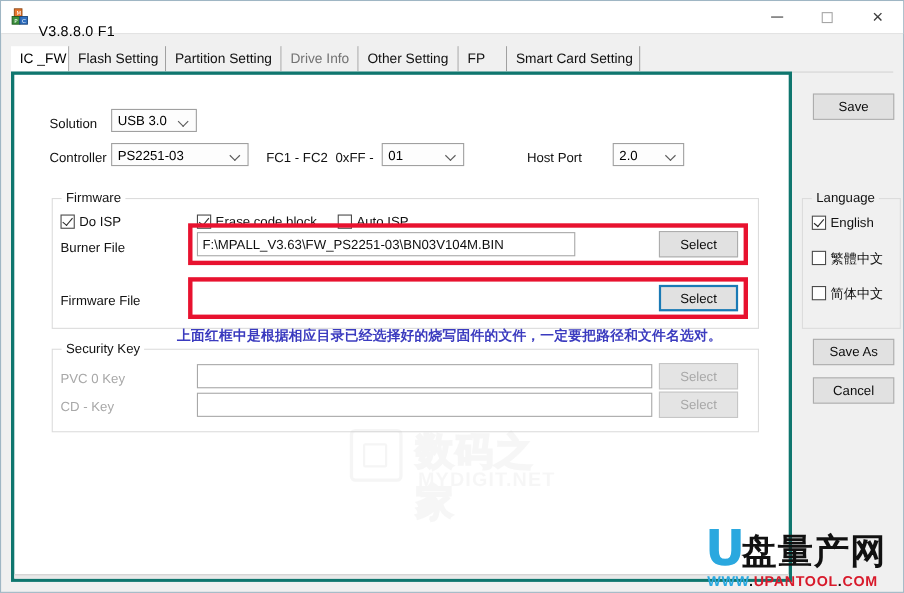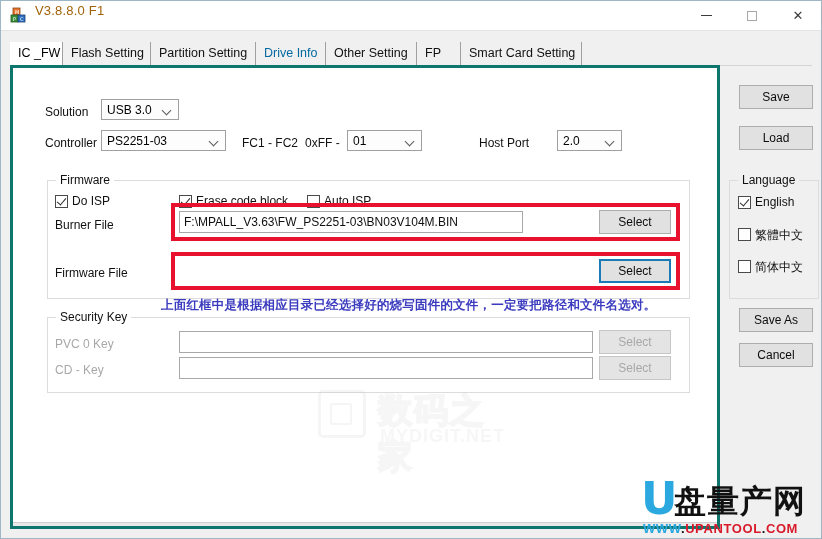--- a/index.html
+++ b/index.html
@@ -30,23 +30,23 @@
     background: #ffffff;
     border-bottom: 1px solid #e3e3e3;
   }
   .app-icon {
     position: absolute;
     left: 9px; top: 6px;
     width: 17px; height: 17px;
   }
   .title-text {
     position: absolute;
-    left: 34px; top: 2px;
+    left: 34px; top: 20px;
     font-size: 13px;
-    color: #a16207;
+    color: #000000;
     letter-spacing: .2px;
   }
   .win-btn {
     position: absolute;
     top: 0; width: 46px; height: 29px;
     cursor: default;
   }
   .win-btn span {
     position: absolute;
     left: 0; top: 0; width: 46px; height: 29px;
@@ -76,21 +76,21 @@
     color: #111;
     background: #f0f0f0;
     border-right: 1px solid #a0a0a0;
     white-space: nowrap;
   }
   .tab.selected {
     background: #ffffff;
     border-right: 1px solid #a0a0a0;
     color: #000;
   }
-  .tab.disabled { color: #0369a1; }
+  .tab.disabled { color: #737373; }
   .tabstrip-underline {
     position: absolute;
     left: 0; top: 23px;
     width: 802px; height: 1px;
     background: #d4d4d4;
   }
 
   
   .panel {
     position: absolute;
@@ -453,23 +453,20 @@
       <div class="wm-cn">数码之家</div>
       <div class="wm-en">MYDIGIT.NET</div>
     </div>
 
     <div class="panel-inner-line"></div>
   </div>
 
   <div class="btn" style="left:738px; top:84px; width:74px; height:24px;">
     <span>Save</span>
   </div>
-  <div class="btn" style="left:738px; top:125px; width:74px; height:24px;">
-    <span>Load</span>
-  </div>
 
   <div class="group onGray" style="left:728px; top:179px; width:90px; height:119px;">
     <span class="group-title">Language</span>
   </div>
   <div class="cb" style="left:737px; top:194px;">
     <span class="box checked"></span>
     <span class="cb-label">English</span>
   </div>
   <div class="cb" style="left:737px; top:226px;">
     <span class="box"></span>

